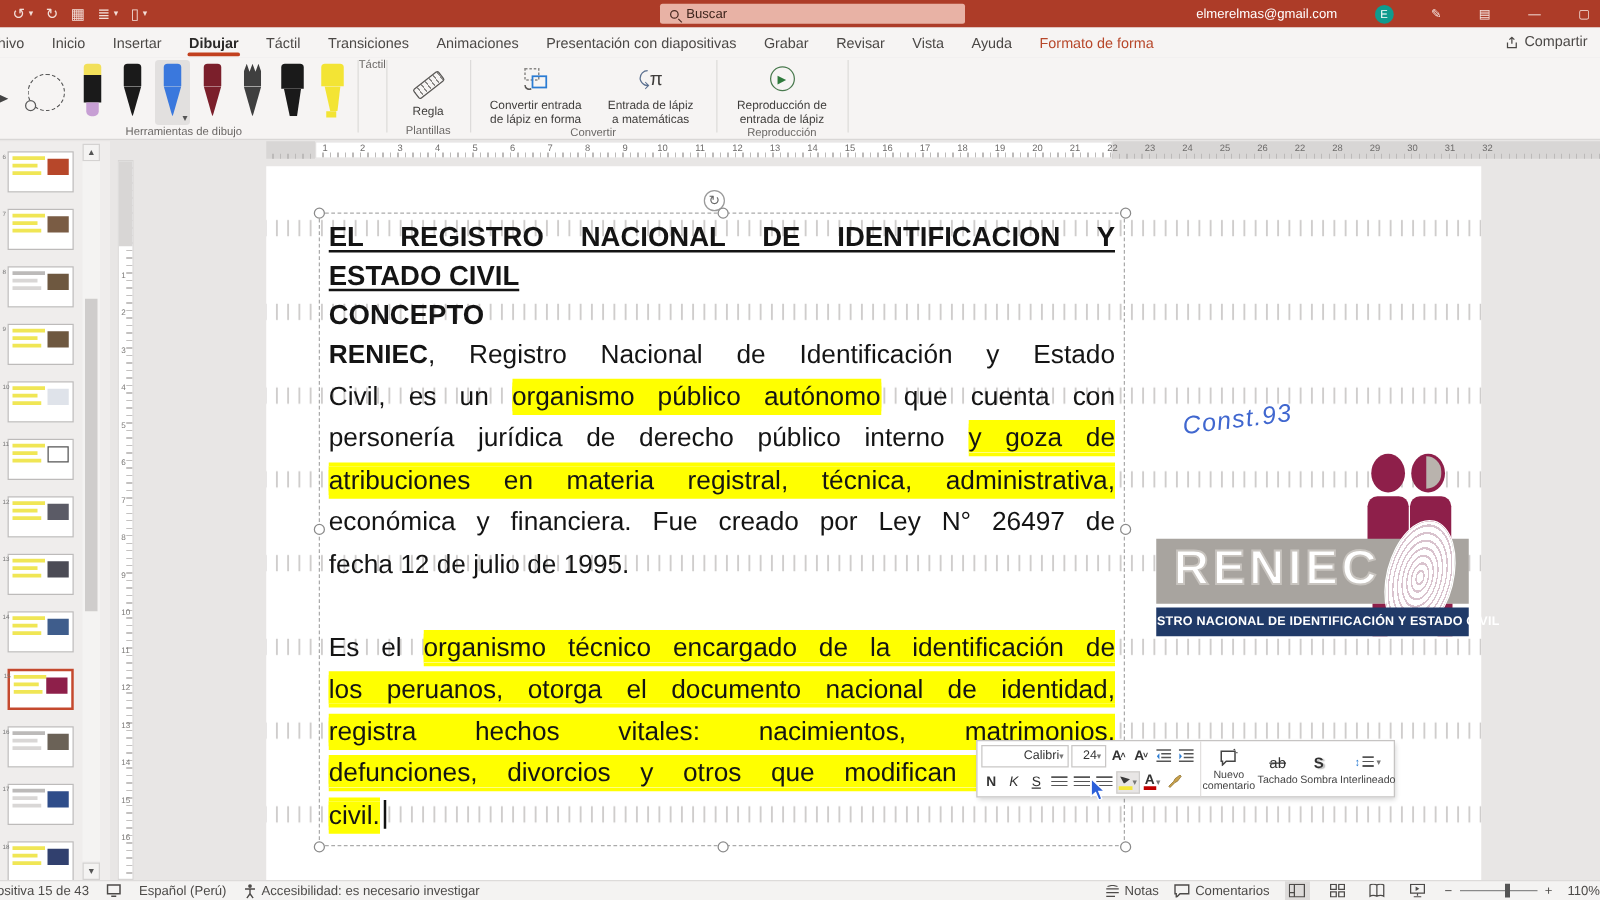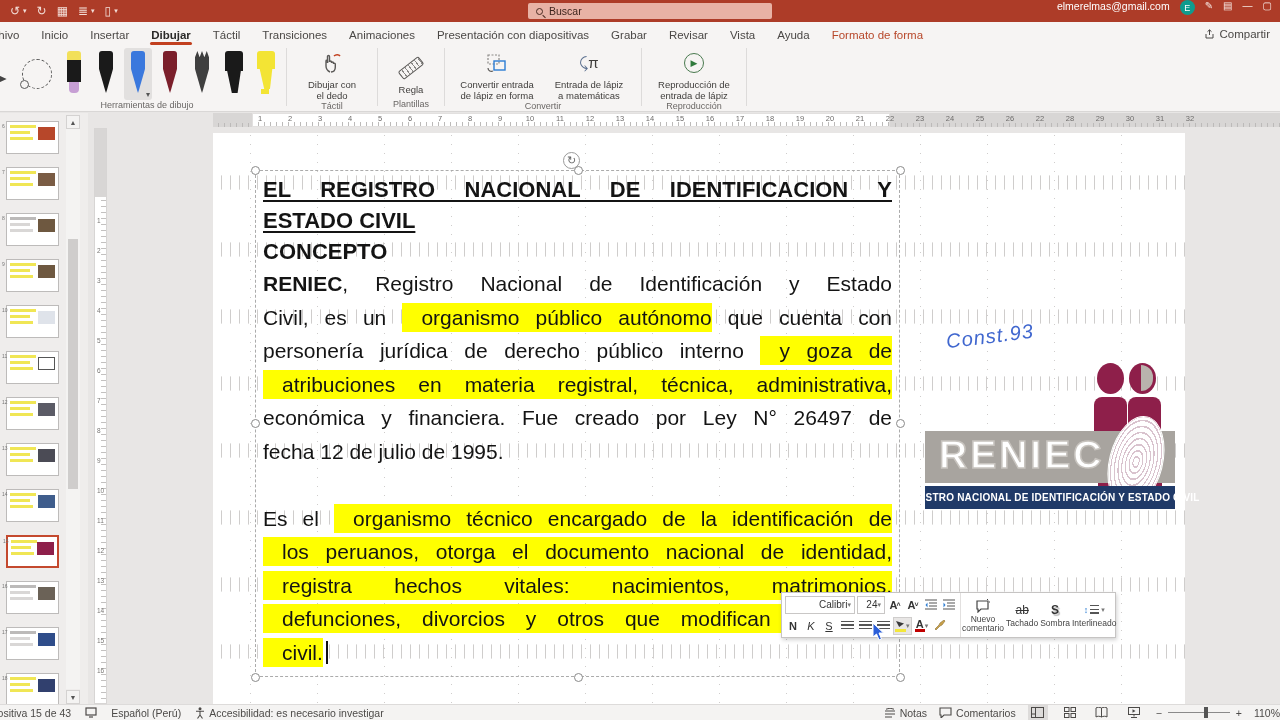--- a/index.html
+++ b/index.html
@@ -9,21 +9,21 @@
 
   
   .titlebar { position:absolute; top:0; left:0; width:1280px; height:22px; background:#ad3c28; color:#fff; display:flex; align-items:center; }
   .qat { display:flex; align-items:center; gap:10px; padding-left:10px; font-size:12px; color:#f3ded8; }
   .qat span { cursor:pointer; }
   .qat .car { font-size:7px; margin-left:-7px; }
   .tb-title { position:absolute; left:0; right:0; text-align:center; font-size:11px; color:#ffffff; pointer-events:none; }
   .searchbox { position:absolute; left:528px; top:3px; width:244px; height:16px; background:#e8b2a5; border-radius:2px; display:flex; align-items:center; gap:6px; padding-left:8px; font-size:10.5px; color:#3d241c; }
   .mag { width:7px; height:7px; border:1.2px solid #4a2b22; border-radius:50%; position:relative; }
   .mag::after { content:""; position:absolute; width:4px; height:1.2px; background:#4a2b22; transform:rotate(45deg); left:5px; top:7px; }
-  .tb-right { position:absolute; right:8px; top:0; height:22px; display:flex; gap:10px; font-size:10.5px; }
+  .tb-right { position:absolute; right:8px; top:0; height:22px; display:flex; align-items:center; gap:30px; font-size:10.5px; }
   .avatar { width:15px; height:15px; border-radius:50%; background:#0f9b8e; color:#fff; font-size:9px; display:flex; align-items:center; justify-content:center; }
   .winbtn { font-size:10px; color:#f6e7e2; cursor:pointer; }
 
   
   .tabsrow { position:absolute; top:22px; left:0; width:1280px; height:24px; background:#f6f4f3; display:flex; align-items:center; overflow:hidden; }
   .tabs { display:flex; margin-left:-30px; }
   .tab { font-size:11.5px; color:#4b4846; padding:5px 11px 4px; cursor:pointer; white-space:nowrap; position:relative; }
   .tab.active { color:#2b2a29; font-weight:bold; }
   .tab.active::after { content:""; position:absolute; left:10px; right:10px; bottom:0; height:3px; background:#c2401f; border-radius:2px; }
   .tab.ctx { color:#b7472a; }
@@ -82,21 +82,21 @@
   .rotate-handle { position:absolute; left:350px; top:19px; width:17px; height:17px; border-radius:50%; background:#fff; border:1px solid #9a9a9a; color:#666; font-size:11px; display:flex; align-items:center; justify-content:center; cursor:grab; }
   .textbox { position:absolute; left:42px; top:37px; width:645px; height:507px; border:1px dashed #ababab; cursor:text; }
   .handle { position:absolute; width:9px; height:9px; border-radius:50%; background:#fff; border:1px solid #8a8a8a; cursor:pointer; }
   .textlines { position:absolute; left:50px; top:41px; width:629px; color:#141414; }
   .line { font-size:21px; line-height:33.5px; white-space:nowrap; }
   .line.j { white-space:normal; text-align:justify; text-align-last:justify; }
   .line.l-title { font-size:22px; font-weight:bold; line-height:31px; }
   .line.l-title span { text-decoration:underline; text-decoration-thickness:2px; text-underline-offset:3px; }
   .line.l-h3 { font-size:22px; font-weight:bold; line-height:31px; }
   .line.blank { height:33.5px; }
-  .seg.h { background:#ffff00; box-shadow:0 3px 0 #ffff00, 0 -3px 0 #ffff00;padding-left:19px; }
+  .seg.h { background:#ffff00; box-shadow:0 3px 0 #ffff00, 0 -3px 0 #ffff00; }
   .seg.b { font-weight:bold; }
   .caret-bar { display:inline-block; width:2px; height:23px; background:#111; margin-left:3px; vertical-align:-4px; }
   
   .annotation { position:absolute; left:733px; top:192px; color:#4067cf; font-size:20px; font-style:italic; transform:rotate(-7deg); letter-spacing:1px; }
   
   .logo { position:absolute; left:712px; top:225px; width:250px; height:152px; }
   .person { position:absolute; background:#8e1f4a; }
   .p-head { width:27px; height:31px; border-radius:50%; }
   .p-body { width:33px; border-radius:8px 8px 0 0; }
   .p-leg { width:12px; }
@@ -252,34 +252,20 @@
                 <div class="ptip" style="left: 0px; width: 18px; top: 18px; height: 20px; background: rgb(243, 228, 52); clip-path: polygon(15% 0px, 85% 0px, 72% 100%, 40% 100%);"></div>
                 <div class="ptip" style="left: 4px; width: 8px; top: 38px; height: 5px; background: rgb(243, 228, 52);"></div>
               </div>
             </div>
           </div>
       </div>
       <div class="glabel">Herramientas de dibujo</div>
     </div>
     <div class="rdiv"></div>
     <div class="rgroup">
-      <div class="content">
-        <div class="bigbtn">
-          <div class="bicon">
-            <svg width="22" height="22" viewBox="0 0 22 22">
-                <path d="M9 20c-2-1-4-3-4-6v-5c0-1 1.5-1 1.5 0v2" fill="none" stroke="#5a5856" stroke-width="1.4"></path>
-                <path d="M6.5 11V4.5c0-1.4 2-1.4 2 0V10" fill="none" stroke="#5a5856" stroke-width="1.4"></path>
-                <path d="M8.5 10c0-1.4 2-1.4 2 0v1c0-1.4 2-1.4 2 0v1c0-1.2 1.8-1.2 1.8 0v3c0 3-1.5 5-4.3 5" fill="none" stroke="#5a5856" stroke-width="1.4"></path>
-                <path d="M13 4c2-2 5-1.5 6 0" fill="none" stroke="#c2401f" stroke-width="1.6"></path>
-              </svg>
-          </div>
-          <div class="blabel">Dibujar con
-el dedo</div>
-        </div>
-      </div>
       <div class="glabel">Táctil</div>
     </div>
     <div class="rdiv"></div>
     <div class="rgroup">
       <div class="content">
         <div class="bigbtn" style="width:54px">
           <div class="bicon">
               <div class="ruler-icon"></div>
             </div>
           <div class="blabel">Regla</div>

